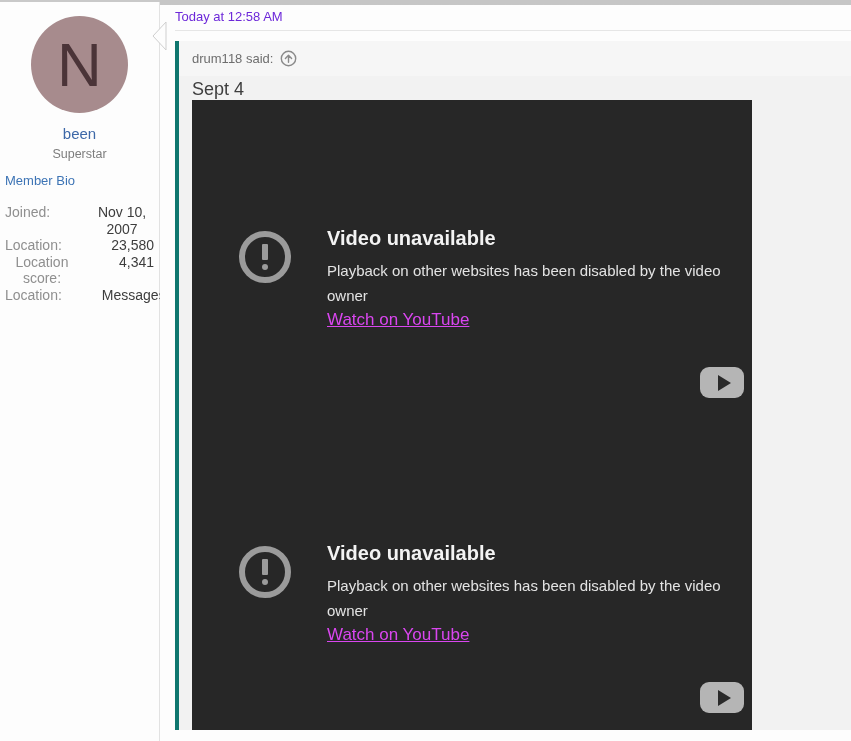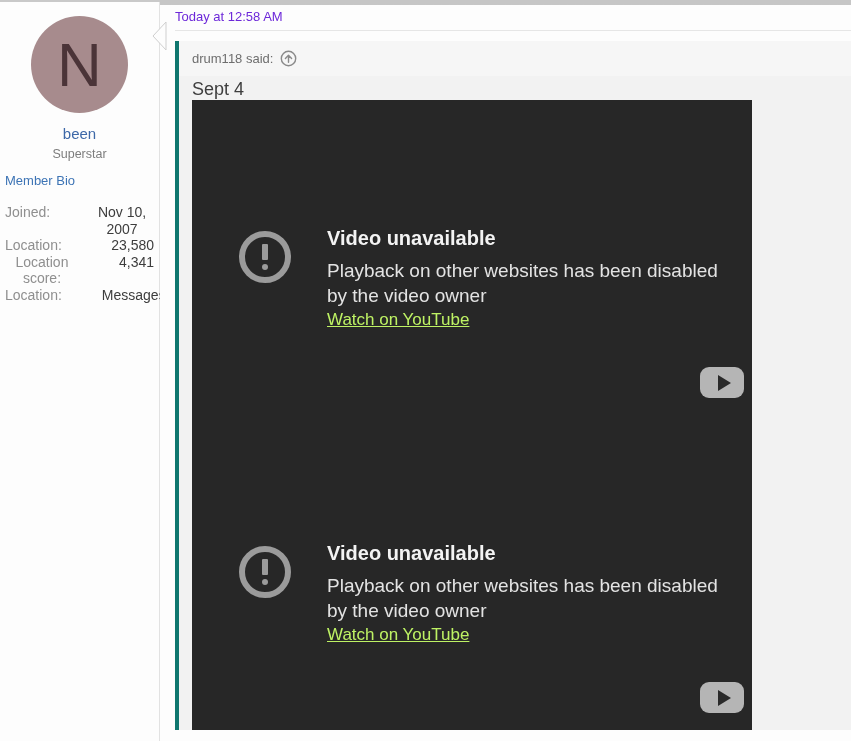--- a/index.html
+++ b/index.html
@@ -105,24 +105,24 @@
     display: flex; flex-direction: column; align-items: center; justify-content: center;
     gap: 4px;
   }
   .err-bar { width: 6px; height: 16px; background: #9b9b9b; border-radius: 1px; }
   .err-dot { width: 6px; height: 6px; background: #9b9b9b; border-radius: 50%; }
   .err-text { position: absolute; left: 135px; top: 101px; width: 402px; margin-top: 24px; }
   .err-title {
     color: #f3f3f3; font-size: 20px; font-weight: 700; line-height: 26px;
     margin-bottom: 8px;
   }
-  .err-msg { color: #e3e3e3; font-size: 19px; line-height: 24.5px; }
+  .err-msg { color: #e3e3e3; font-size: 15px; line-height: 24.5px; }
   .err-link {
     display: inline-block;
-    color: #bef264; font-size: 17px; line-height: 24.5px;
+    color: #d946ef; font-size: 17px; line-height: 24.5px;
     text-decoration: underline; cursor: pointer;
   }
   .play-btn {
     position: absolute; right: 8px; bottom: 17px;
     width: 44px; height: 31px;
     background: #b5b5b5; border-radius: 9px;
     display: flex; align-items: center; justify-content: center;
     cursor: pointer;
   }
   .play-tri {

